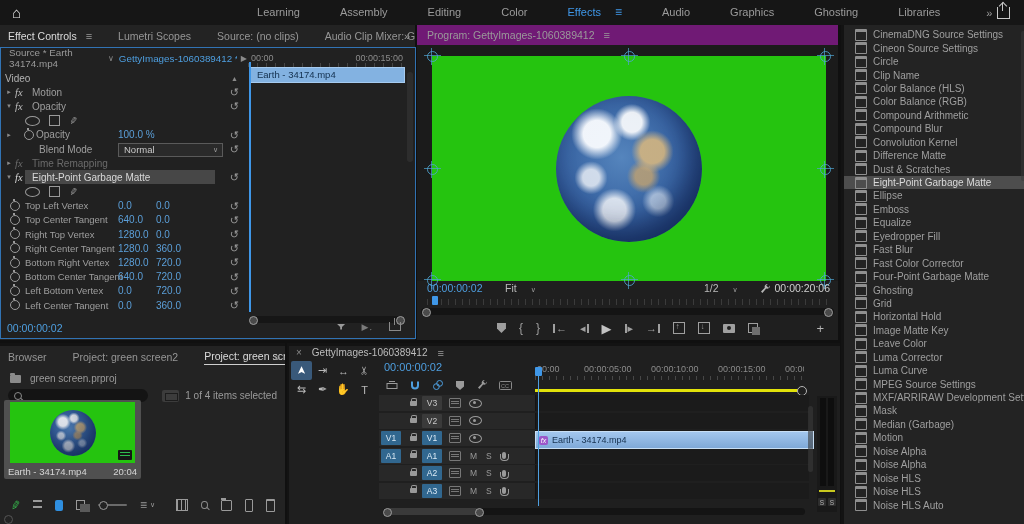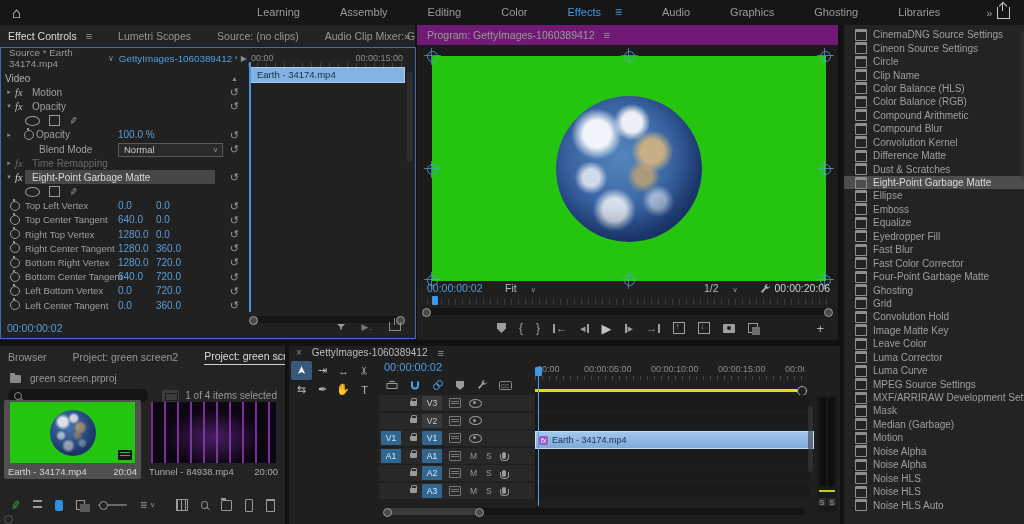--- a/index.html
+++ b/index.html
@@ -547,21 +547,21 @@
       <div class="erow">
       <span class="clap"></span>
       <span>Ghosting</span>
     </div>
       <div class="erow">
       <span class="clap"></span>
       <span>Grid</span>
     </div>
       <div class="erow">
       <span class="clap"></span>
-      <span>Convolution Hold</span>
+      <span>Horizontal Hold</span>
     </div>
       <div class="erow">
       <span class="clap"></span>
       <span>Image Matte Key</span>
     </div>
       <div class="erow">
       <span class="clap"></span>
       <span>Leave Color</span>
     </div>
       <div class="erow">
@@ -649,30 +649,20 @@
   <div class="cards">
 
   <div class="card selected th-earth">
       <div class="thumb">
         <span class="mini-earth earthball"></span>
         <span class="badge"></span>
       </div>
       <div class="clabel">
         <span>Earth - 34174.mp4</span>
         <span>20:04</span>
-      </div>
-    </div>
-      <div class="card th-tunnel">
-      <div class="thumb">
-        
-        
-      </div>
-      <div class="clabel">
-        <span>Tunnel - 84938.mp4</span>
-        <span>20:00</span>
       </div>
     </div>
     </div>
   <div class="ptoolbar">
     <span class="i-pen"></span>
     <span class="i-listv"></span>
     <span class="i-gridv"></span>
     <span class="i-freev"></span>
     <span class="i-slider"></span>
     <span class="i-sort"></span>

